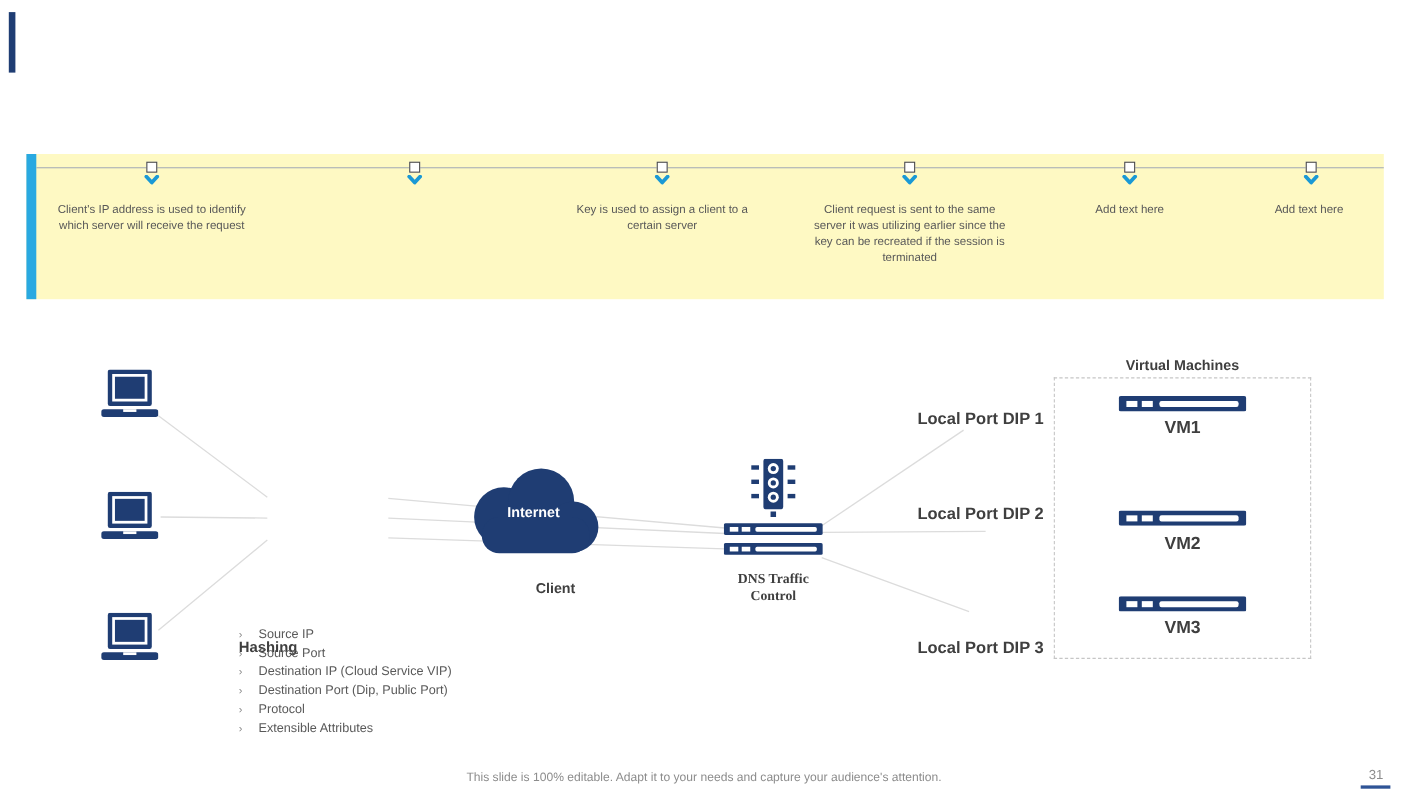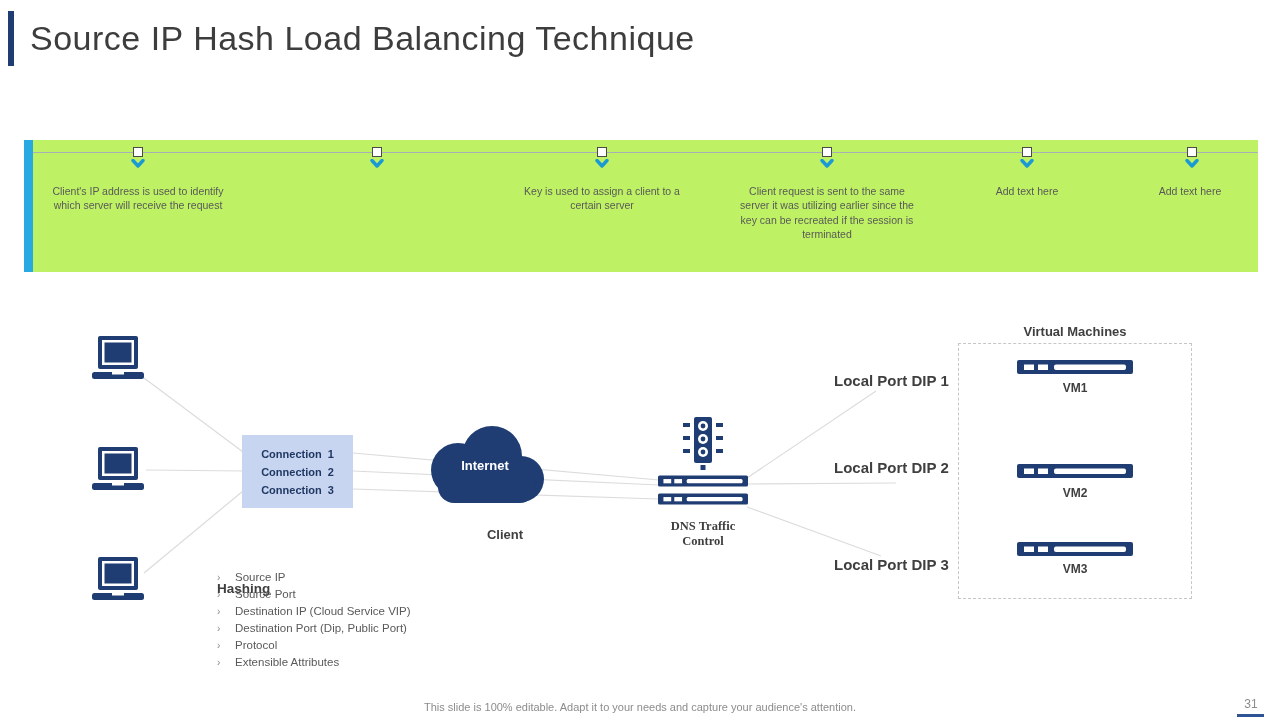--- a/index.html
+++ b/index.html
@@ -6,56 +6,55 @@
   html,body { width:1280px; height:720px; background:#fff; font-family:"Liberation Sans", sans-serif; }
   #slide { position:relative; width:1280px; height:720px; background:#fff; overflow:hidden; }
   .abs { position:absolute; }
 
   
   .title-accent { width:6px; background:#1F3D73; }
   .title { font-size:34px; font-weight:400; color:#3D3D3D; letter-spacing:0.5px; white-space:nowrap; }
   .subtitle { font-size:11px; color:#8C8C8C; white-space:nowrap; }
 
   
-  .band { background:#bef264; }
+  .band { background:#fef9c3; }
   .band-accent { background:#29A9E1; }
   .band-line { background:#A9AFB6; height:1px; }
   .marker-square { width:10px; height:10px; background:#fff; border:1.5px solid #4A4A4A; }
   .step-text { font-size:10.5px; line-height:1.38; color:#595959; text-align:center; }
 
   
   .navy { fill:#1F3D73; }
   .conn-box { background:#C8D5F0; display:flex; flex-direction:column; justify-content:center; }
   .conn-line { font-size:11px; font-weight:bold; color:#1F3864; text-align:center; line-height:18px; word-spacing:3px; }
   .cloud-label { font-size:13px; font-weight:bold; color:#fff; text-align:center; }
   .dark-label { font-weight:bold; color:#3F3F3F; }
   .client-label { font-size:13px; text-align:center; }
   .dns-label { font-size:12.5px; text-align:center; line-height:15px; }
   .dip-label { font-size:15px; white-space:nowrap; }
   .vm-group { border:1.5px dashed #C6C6C6; background:#fff; }
   .vm-group-label { font-size:13px; text-align:center; }
-  .vm-label { font-size:12px; text-align:center; }
+  .vm-label { font-size:16px; text-align:center; }
 
   
   .hash-title { font-size:13.5px; font-weight:bold; color:#3F3F3F; }
   .hash-item { font-size:11.5px; color:#595959; line-height:16px; white-space:nowrap; }
   .hash-bullet { display:inline-block; width:18px; color:#8A8A8A; font-size:10px; }
 
   
   .footer { width:100%; text-align:center; font-size:11px; color:#8C8C8C; }
   .page-num { font-size:12px; color:#8C8C8C; }
   .page-underline { background:#2F5496; height:3px; }
 </style>
 </head>
 <body>
 
 <div id="slide">
 
   <div class="abs title-accent" style="left:8px; top:11px; height:55px;"></div>
-  <div class="abs title" style="left:30px; top:19px;">Source IP Hash Load Balancing Technique</div>
 
   <div class="abs band" style="left:24px; top:140px; width:1234px; height:132px;">
     <div class="abs band-accent" style="left:0; top:0; width:9px; height:132px;"></div>
     <div class="abs band-line" style="left:9px; top:12px; width:1225px;"></div>
 
     <div class="abs marker-square" style="left:109px; top:7px;"></div>
     <div class="abs marker-square" style="left:348px; top:7px;"></div>
     <div class="abs marker-square" style="left:573px; top:7px;"></div>
     <div class="abs marker-square" style="left:798px; top:7px;"></div>
     <div class="abs marker-square" style="left:998px; top:7px;"></div>
@@ -116,25 +115,20 @@
     <rect x="20" y="36" width="12" height="2.5" fill="#fff"></rect>
   </svg>
   <svg class="abs" style="left:92px; top:557px;" width="52" height="44" viewBox="0 0 52 44">
     <rect class="navy" x="6" y="0" width="40" height="33" rx="2"></rect>
     <rect x="10" y="4" width="32" height="25" fill="#fff"></rect>
     <rect class="navy" x="12.5" y="6.5" width="27" height="20"></rect>
     <rect class="navy" x="0" y="36" width="52" height="7" rx="2.5"></rect>
     <rect x="20" y="36" width="12" height="2.5" fill="#fff"></rect>
   </svg>
 
-  <div class="abs conn-box" style="left:242px; top:435px; width:111px; height:73px;">
-    <div class="conn-line">Connection 1</div>
-    <div class="conn-line">Connection 2</div>
-    <div class="conn-line">Connection 3</div>
-  </div>
 
   <svg class="abs" style="left:420px; top:418px;" width="130" height="94" viewBox="0 0 130 94">
     <circle class="navy" cx="38" cy="52" r="27"></circle>
     <circle class="navy" cx="72" cy="38" r="30"></circle>
     <circle class="navy" cx="101" cy="61" r="23"></circle>
     <rect class="navy" x="18" y="52" width="98" height="33" rx="16"></rect>
   </svg>
   <div class="abs cloud-label" style="left:430px; top:458px; width:110px;">Internet</div>
   <div class="abs dark-label client-label" style="left:455px; top:527px; width:100px;">Client</div>
 
@@ -166,21 +160,21 @@
     <rect x="21" y="4.5" width="10" height="5.5" fill="#fff"></rect>
     <rect x="37" y="4.5" width="72" height="5.5" rx="2" fill="#fff"></rect>
   </svg>
   <div class="abs dark-label dns-label" style="left:643px; top:519px; width:120px;font-family:Liberation Serif, serif;">
     <div>DNS  Traffic</div>
     <div>Control</div>
   </div>
 
   <div class="abs dark-label dip-label" style="left:834px; top:372px;">Local Port DIP 1</div>
   <div class="abs dark-label dip-label" style="left:834px; top:459px;">Local Port DIP 2</div>
-  <div class="abs dark-label dip-label" style="left:834px; top:556px;">Local Port DIP 3</div>
+  <div class="abs dark-label dip-label" style="left:834px; top:581px;">Local Port DIP 3</div>
 
   <div class="abs dark-label vm-group-label" style="left:958px; top:324px; width:234px;">Virtual Machines</div>
   <div class="abs vm-group" style="left:958px; top:343px; width:234px; height:256px;"></div>
 
   <svg class="abs" style="left:1017px; top:360px;" width="116" height="14" viewBox="0 0 116 14">
     <rect class="navy" x="0" y="0" width="116" height="14" rx="2"></rect>
     <rect x="7" y="4.5" width="10" height="5.5" fill="#fff"></rect>
     <rect x="21" y="4.5" width="10" height="5.5" fill="#fff"></rect>
     <rect x="37" y="4.5" width="72" height="5.5" rx="2" fill="#fff"></rect>
   </svg>

